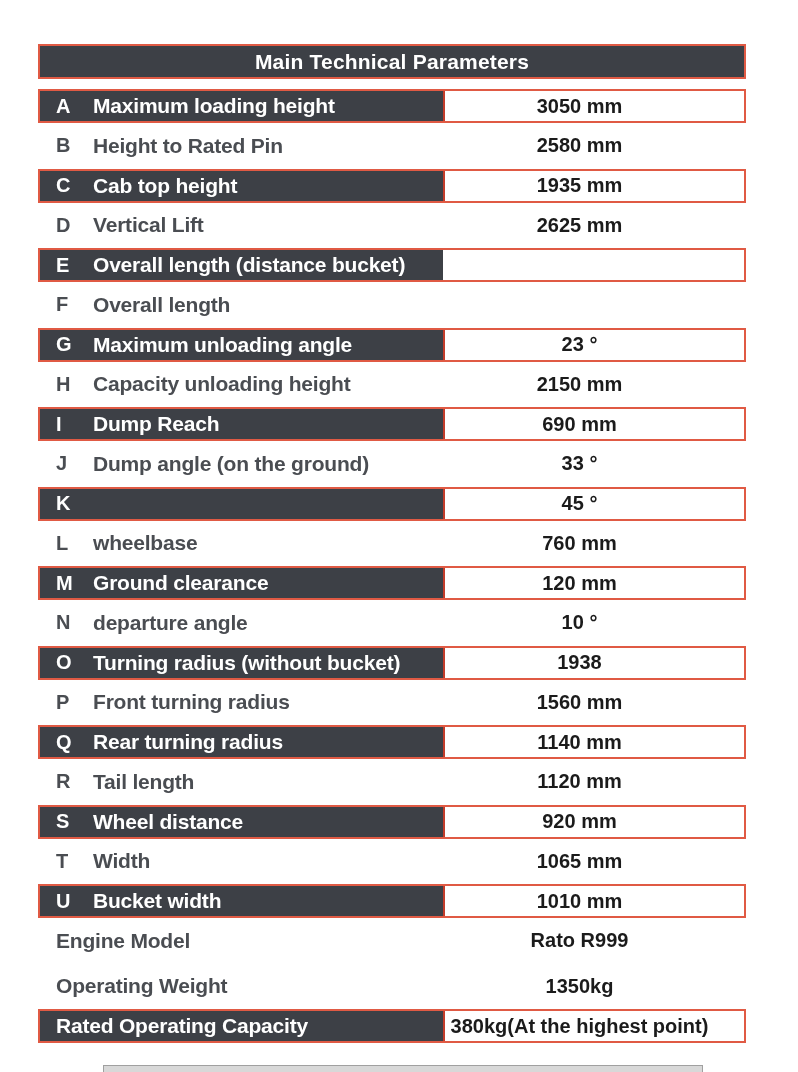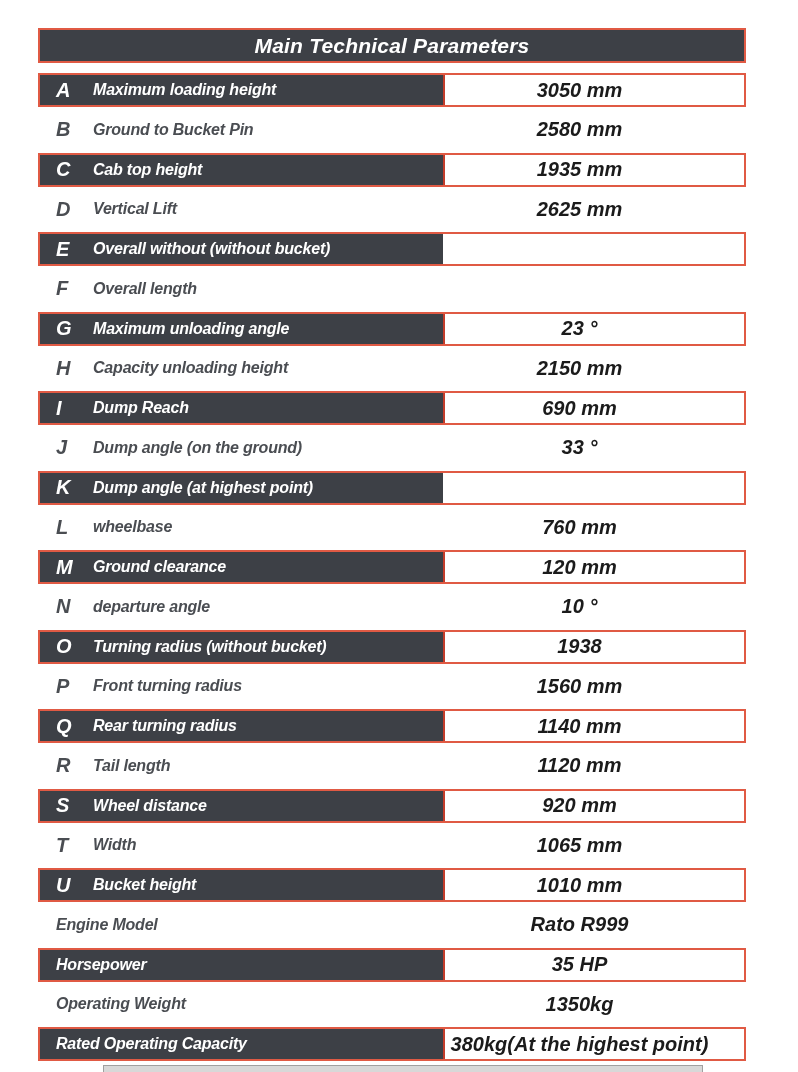--- a/index.html
+++ b/index.html
@@ -14,23 +14,22 @@
   * { margin: 0; padding: 0; box-sizing: border-box; }
   html, body {
     width: 798px; height: 1072px;
     background: #ffffff;
     overflow: hidden;
     font-family: "Liberation Sans", sans-serif;
     position: relative;
   }
   .table-wrap {
     position: absolute;
-    left: 38px; top: 28px;
+    left: 38px; top: 44px;
     width: 708px;
-    font-style: italic;
   }
   .table-header {
     height: 35px;
     background: var(--charcoal);
     border: 2px solid var(--border-red);
     color: var(--header-text);
     font-size: 21px;
     font-weight: bold;
     display: flex;
     align-items: center;
@@ -63,21 +62,21 @@
     color: var(--light-label);
     font-weight: 600;
     padding-left: 18px;
   }
   .letter {
     flex: 0 0 37px;
     font-size: 20px;
   }
   .letter:empty { display: none; }
   .label-text {
-    font-size: 16px;
+    font-size: 21px;
     white-space: nowrap;
     letter-spacing: -0.2px;
   }
   .cell-value {
     flex: 1 1 auto;
     display: flex;
     align-items: center;
     justify-content: center;
     padding-right: 30px;
     background: #ffffff;
@@ -104,42 +103,42 @@
       <div class="row dark">
         <div class="cell-label">
           <span class="letter">A</span>
           <span class="label-text">Maximum loading height</span>
         </div>
         <div class="cell-value">3050 mm</div>
       </div>
       <div class="row light">
         <div class="cell-label">
           <span class="letter">B</span>
-          <span class="label-text">Ground to Bucket Pin</span>
+          <span class="label-text">Height to Rated Pin</span>
         </div>
         <div class="cell-value">2580 mm</div>
       </div>
       <div class="row dark">
         <div class="cell-label">
           <span class="letter">C</span>
           <span class="label-text">Cab top height</span>
         </div>
         <div class="cell-value">1935 mm</div>
       </div>
       <div class="row light">
         <div class="cell-label">
           <span class="letter">D</span>
           <span class="label-text">Vertical Lift</span>
         </div>
         <div class="cell-value">2625 mm</div>
       </div>
       <div class="row dark">
         <div class="cell-label">
           <span class="letter">E</span>
-          <span class="label-text">Overall without (without bucket)</span>
+          <span class="label-text">Overall length (distance bucket)</span>
         </div>
       </div>
       <div class="row light">
         <div class="cell-label">
           <span class="letter">F</span>
           <span class="label-text">Overall length</span>
         </div>
       </div>
       <div class="row dark">
         <div class="cell-label">
@@ -165,22 +164,22 @@
       <div class="row light">
         <div class="cell-label">
           <span class="letter">J</span>
           <span class="label-text">Dump angle (on the ground)</span>
         </div>
         <div class="cell-value">33 °</div>
       </div>
       <div class="row dark">
         <div class="cell-label">
           <span class="letter">K</span>
-          <span class="label-text">Dump angle (at highest point)</span>
-        </div>
+        </div>
+        <div class="cell-value">45 °</div>
       </div>
       <div class="row light">
         <div class="cell-label">
           <span class="letter">L</span>
           <span class="label-text">wheelbase</span>
         </div>
         <div class="cell-value">760 mm</div>
       </div>
       <div class="row dark">
         <div class="cell-label">
@@ -234,35 +233,29 @@
       <div class="row light">
         <div class="cell-label">
           <span class="letter">T</span>
           <span class="label-text">Width</span>
         </div>
         <div class="cell-value">1065 mm</div>
       </div>
       <div class="row dark">
         <div class="cell-label">
           <span class="letter">U</span>
-          <span class="label-text">Bucket height</span>
+          <span class="label-text">Bucket width</span>
         </div>
         <div class="cell-value">1010 mm</div>
       </div>
       <div class="row light">
         <div class="cell-label">
           <span class="label-text">Engine Model</span>
         </div>
         <div class="cell-value">Rato R999</div>
-      </div>
-      <div class="row dark">
-        <div class="cell-label">
-          <span class="label-text">Horsepower</span>
-        </div>
-        <div class="cell-value">35 HP</div>
       </div>
       <div class="row light">
         <div class="cell-label">
           <span class="label-text">Operating Weight</span>
         </div>
         <div class="cell-value">1350kg</div>
       </div>
       <div class="row dark">
         <div class="cell-label">
           <span class="label-text">Rated Operating Capacity</span>

